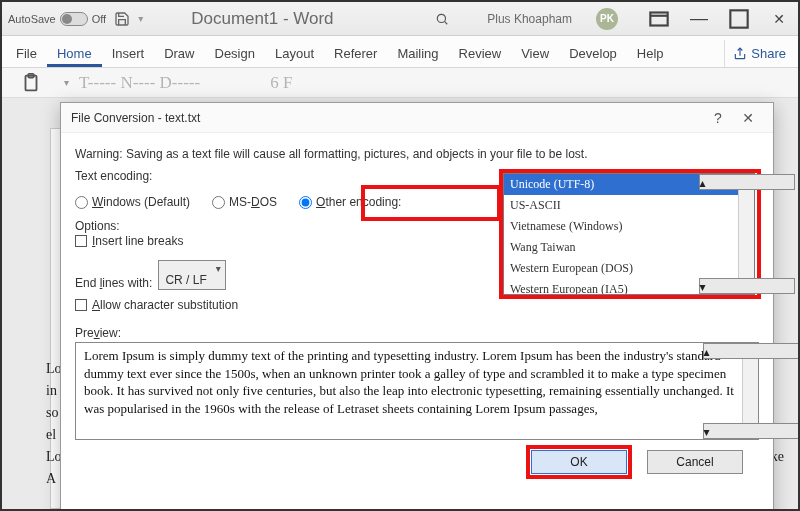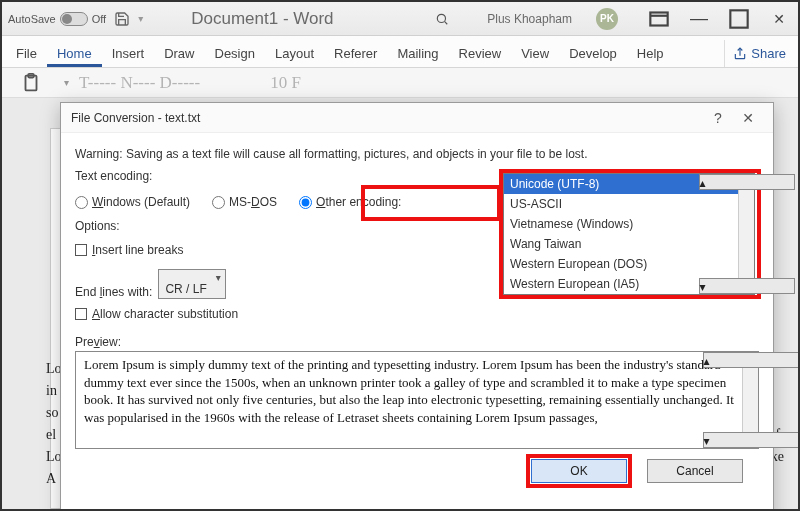--- a/index.html
+++ b/index.html
@@ -88,28 +88,28 @@
   .radios { display:flex; align-items:center; gap:22px; position:relative;}
   .radio { display:inline-flex; align-items:center; gap:4px;}
   .radio input { margin:0; }
   .hl-other {
     position:absolute; left:286px; top:-10px; width:140px; height:36px;
     border:4px solid #e11; pointer-events:none;
   }
   .listbox {
     border:1px solid #7a7a7a; height:132px; width:380px; display:flex;
   }
-  .hl-list { border:4px solid #e11; padding:0; }
+  .hl-list { border:4px solid #e11; padding:0;font-family:Liberation Serif, serif; }
   .list-items { flex:1; overflow:hidden;}
   .list-items div { padding:3px 6px; font-size:12px;}
   .list-items div.sel { background:#2f6fd0; color:#fff;}
   .scrollbar { width:16px; background:#f1f1f1; border-left:1px solid #ccc; display:flex; flex-direction:column; justify-content:space-between; align-items:center; font-size:9px; color:#555;}
   .scrollbar .btn{height:16px;line-height:16px;}
   .opts { margin-top:10px;}
-  .chk { display:inline-flex; align-items:center; gap:5px; margin-top:10px;}
+  .chk { display:inline-flex; align-items:center; gap:5px; margin-top:1px;}
   .chk .box{ width:12px; height:12px; border:1px solid #555; background:#fff;}
   .endlines{ display:flex; align-items:flex-end; gap:6px; margin-top:10px;}
   .combo { border:1px solid #888; background:#efefef; padding:12px 18px 2px 6px; position:relative; font-size:12px; min-width:60px;}
   .combo::after{content:"▾"; position:absolute; right:4px; top:2px; font-size:10px; color:#555;}
   .preview-lbl{ margin-top:12px;}
   .preview {
     border:1px solid #888; height:98px; display:flex; margin-top:2px;
     font-family:"Times New Roman",serif; font-size:13px; line-height:1.35;
     color:#111;
   }
@@ -187,21 +187,21 @@
 
 <div class="ribbon">
   <div class="paste-block">
     <svg class="paste-icon" viewBox="0 0 24 24" fill="none" stroke="currentColor" stroke-width="2">
         <rect x="6" y="4" width="12" height="16" rx="1"></rect>
         <rect x="9" y="2" width="6" height="4" rx="1"></rect>
       </svg>
   </div>
   <span style="font-size:10px;color:#999">▾</span>
   <span class="ribbon-faded">T----- N---- D-----</span>
-  <span class="ribbon-faded" style="margin-left:60px">10 F</span>
+  <span class="ribbon-faded" style="margin-left:60px">6 F</span>
 </div>
 <div style="position:absolute;left:10px;top:142px;font-size:12px;color:#444">Paste</div>
 <div class="clipboard-label">Clipboa</div>
 
 <div class="doc-bg">
   <div class="doc-page">
     <div style="white-space:pre;position:absolute;left:44px;top:260px;font-family:'Times New Roman';font-size:14px;line-height:22px">Lo
 in
 so
 el

